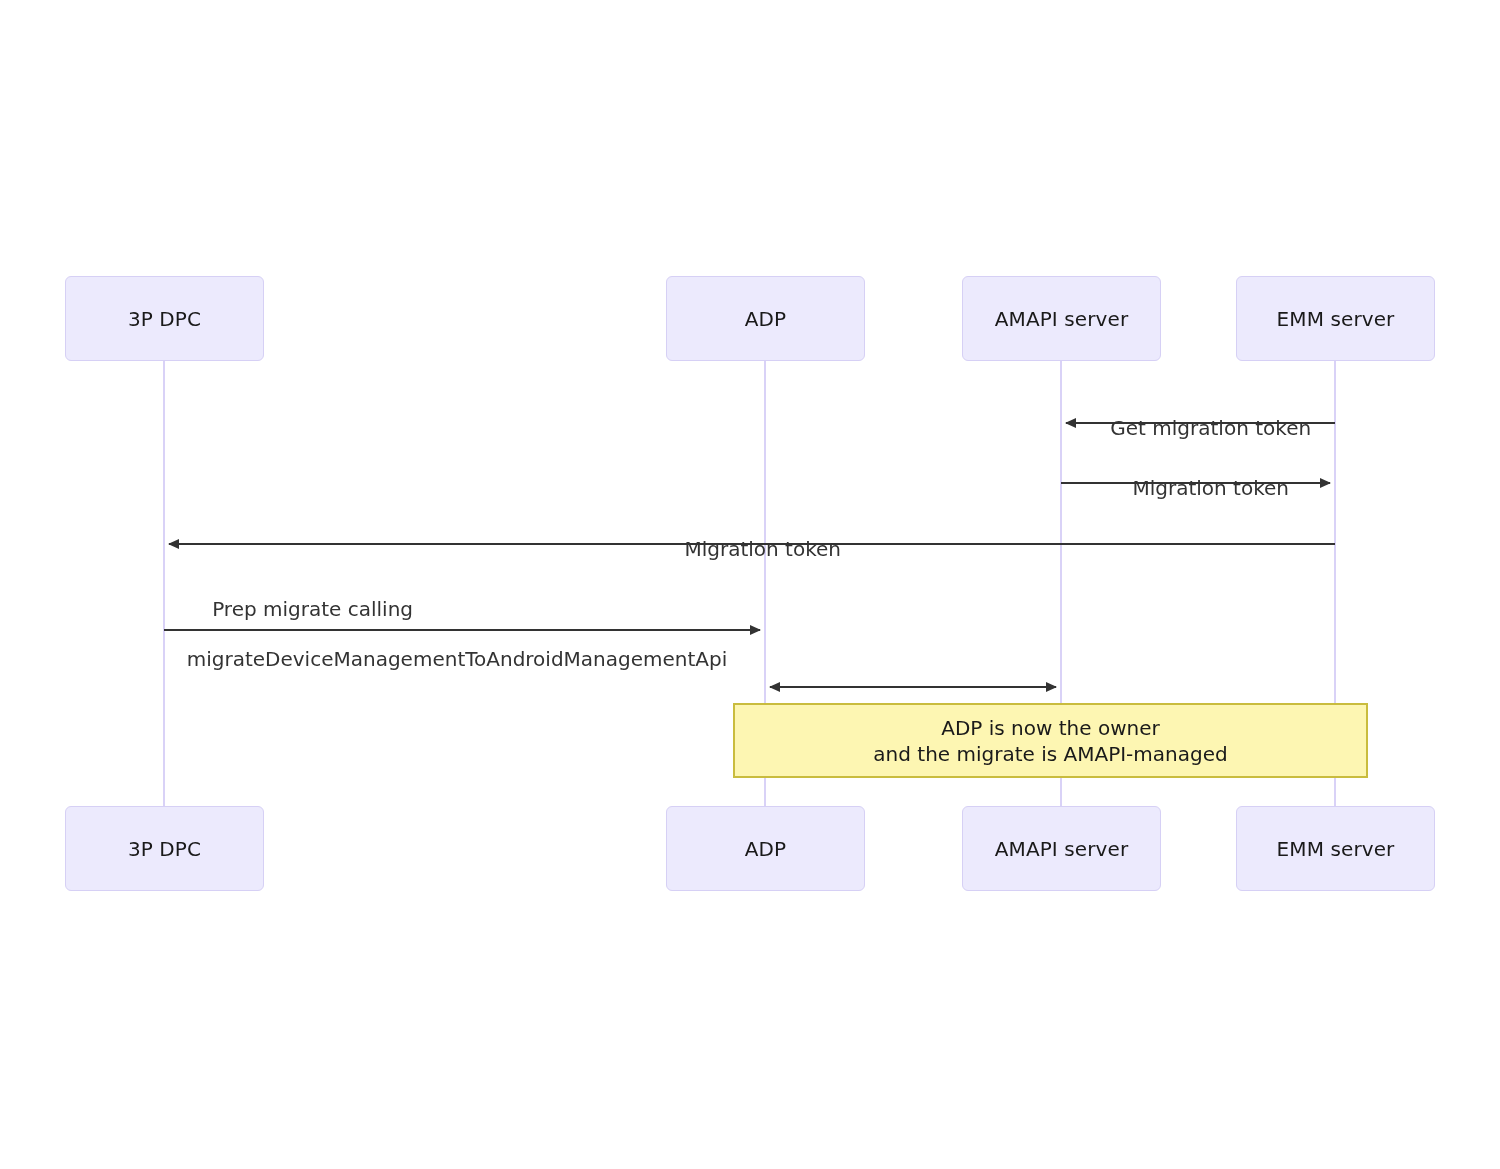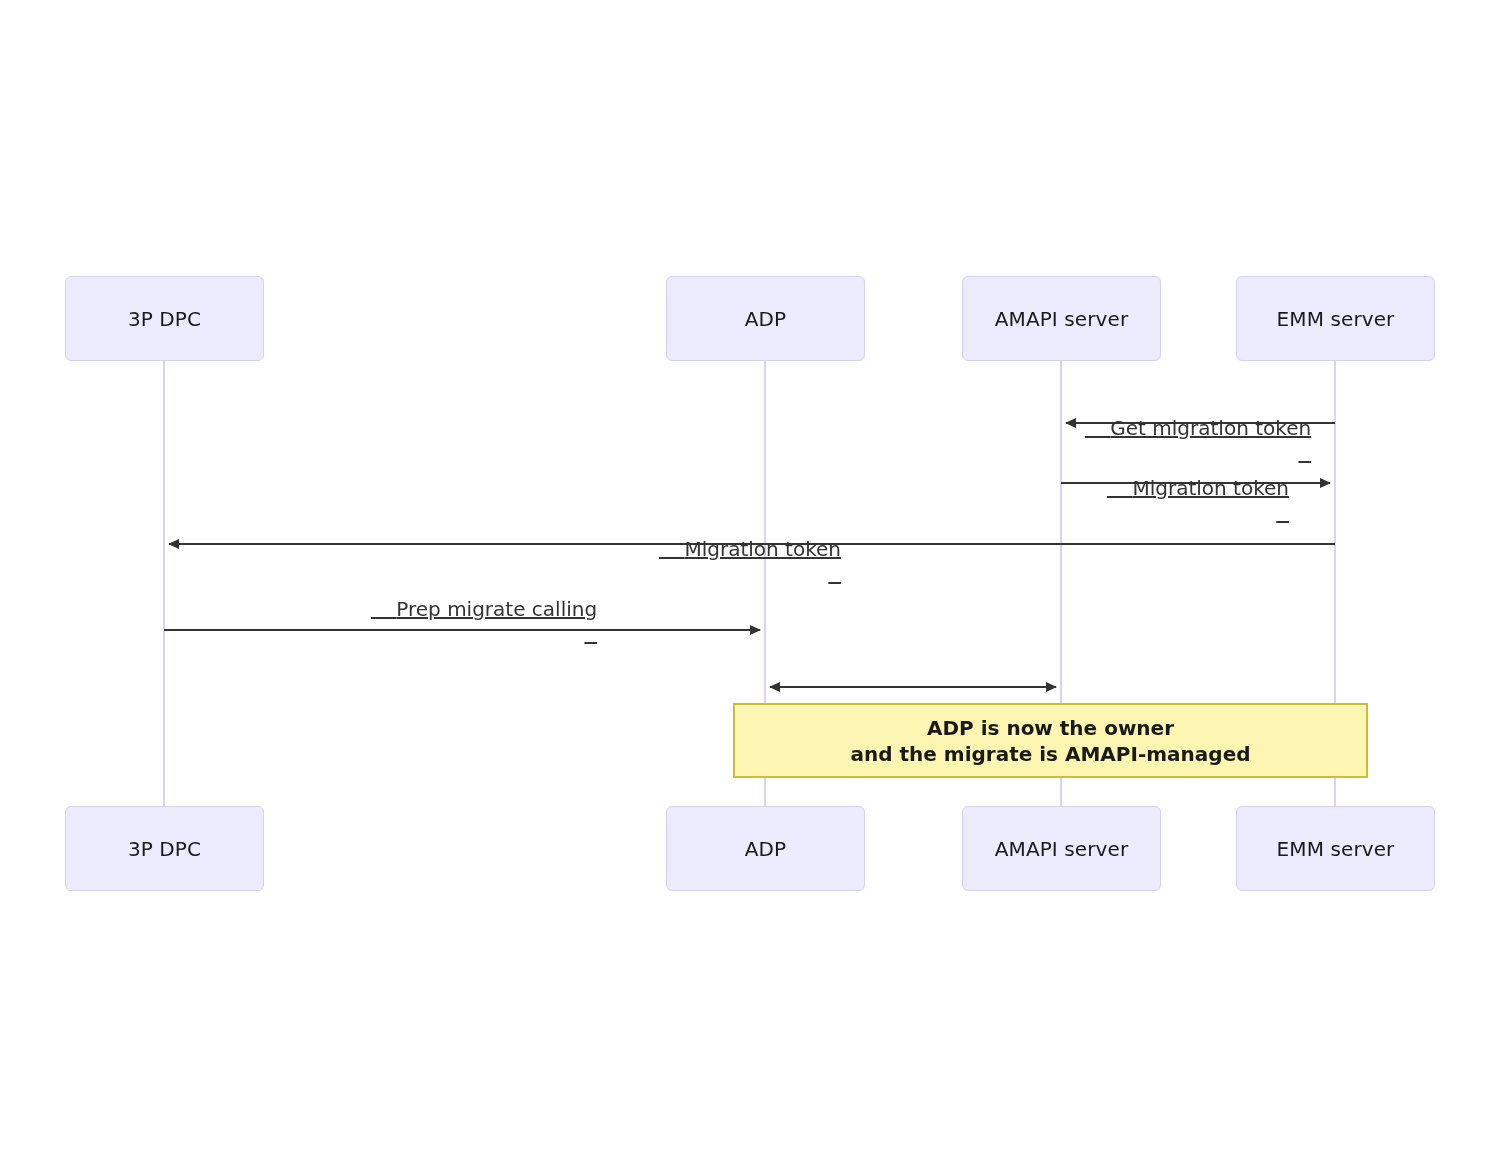--- a/index.html
+++ b/index.html
@@ -59,24 +59,23 @@
     font-size: 20px;
     line-height: 1.3;
   }
   .note-line { display: block; }
   
   .msg-label {
     position: absolute;
     color: #333333;
     font-size: 20px;
     line-height: 1.25;
-    text-align: right;
+    text-align: left;
     white-space: pre;
     transform: translateX(-50%);
-    text-decoration: underline;
   }
   .msg-label .l2 { display: block; }
 </style>
 </head>
 <body>
 
 <div id="diagram-root">
 
   <svg class="svg-layer" viewBox="0 0 1500 1169" xmlns="http://www.w3.org/2000/svg">
     <defs>
@@ -122,26 +121,27 @@
   </div>
 
   <div class="msg-label" style="left:1198px; top:451px;">
     <span>Migration token</span>
   </div>
 
   <div class="msg-label" style="left:750px; top:512px;">
     <span>Migration token</span>
   </div>
 
-  <div class="msg-label" style="left:484px; top:572px;">
+  <div class="msg-label" style="left:457px; top:572px;">
     <span>Prep migrate calling</span>
+    <span class="l2">migrateDeviceManagementToAndroidManagementApi</span>
   </div>
 
 
-  <div class="note-box" style="left:733px; top:703px; width:635px; height:75px;font-weight:bold;">
+  <div class="note-box" style="left:733px; top:703px; width:635px; height:75px;">
     <div>
       <span class="note-line">ADP is now the owner</span>
       <span class="note-line">and the migrate is AMAPI-managed</span>
     </div>
   </div>
 
   <div class="participant-box" style="left:65px;  top:806px; width:199px; height:85px;">
     <span class="participant-label">3P DPC</span>
   </div>
   <div class="participant-box" style="left:666px; top:806px; width:199px; height:85px;">

